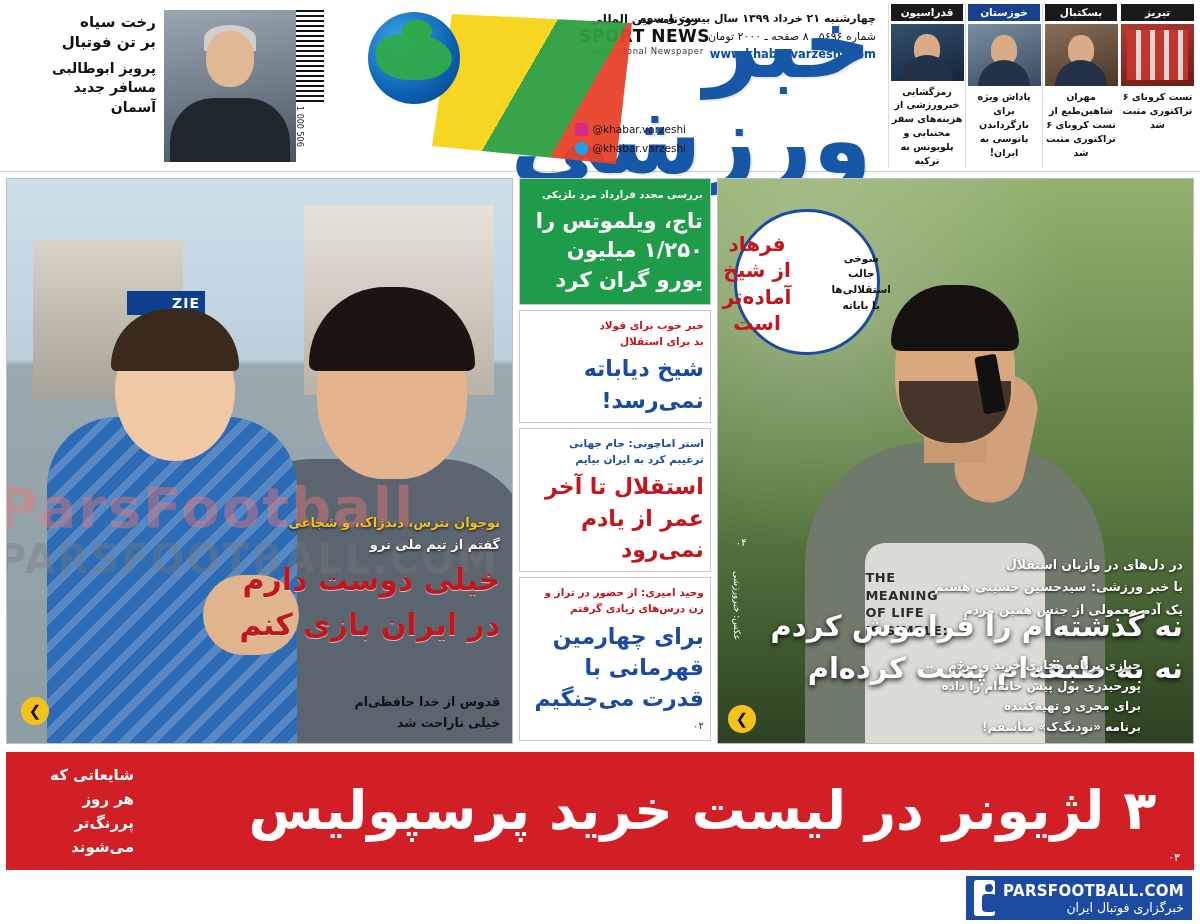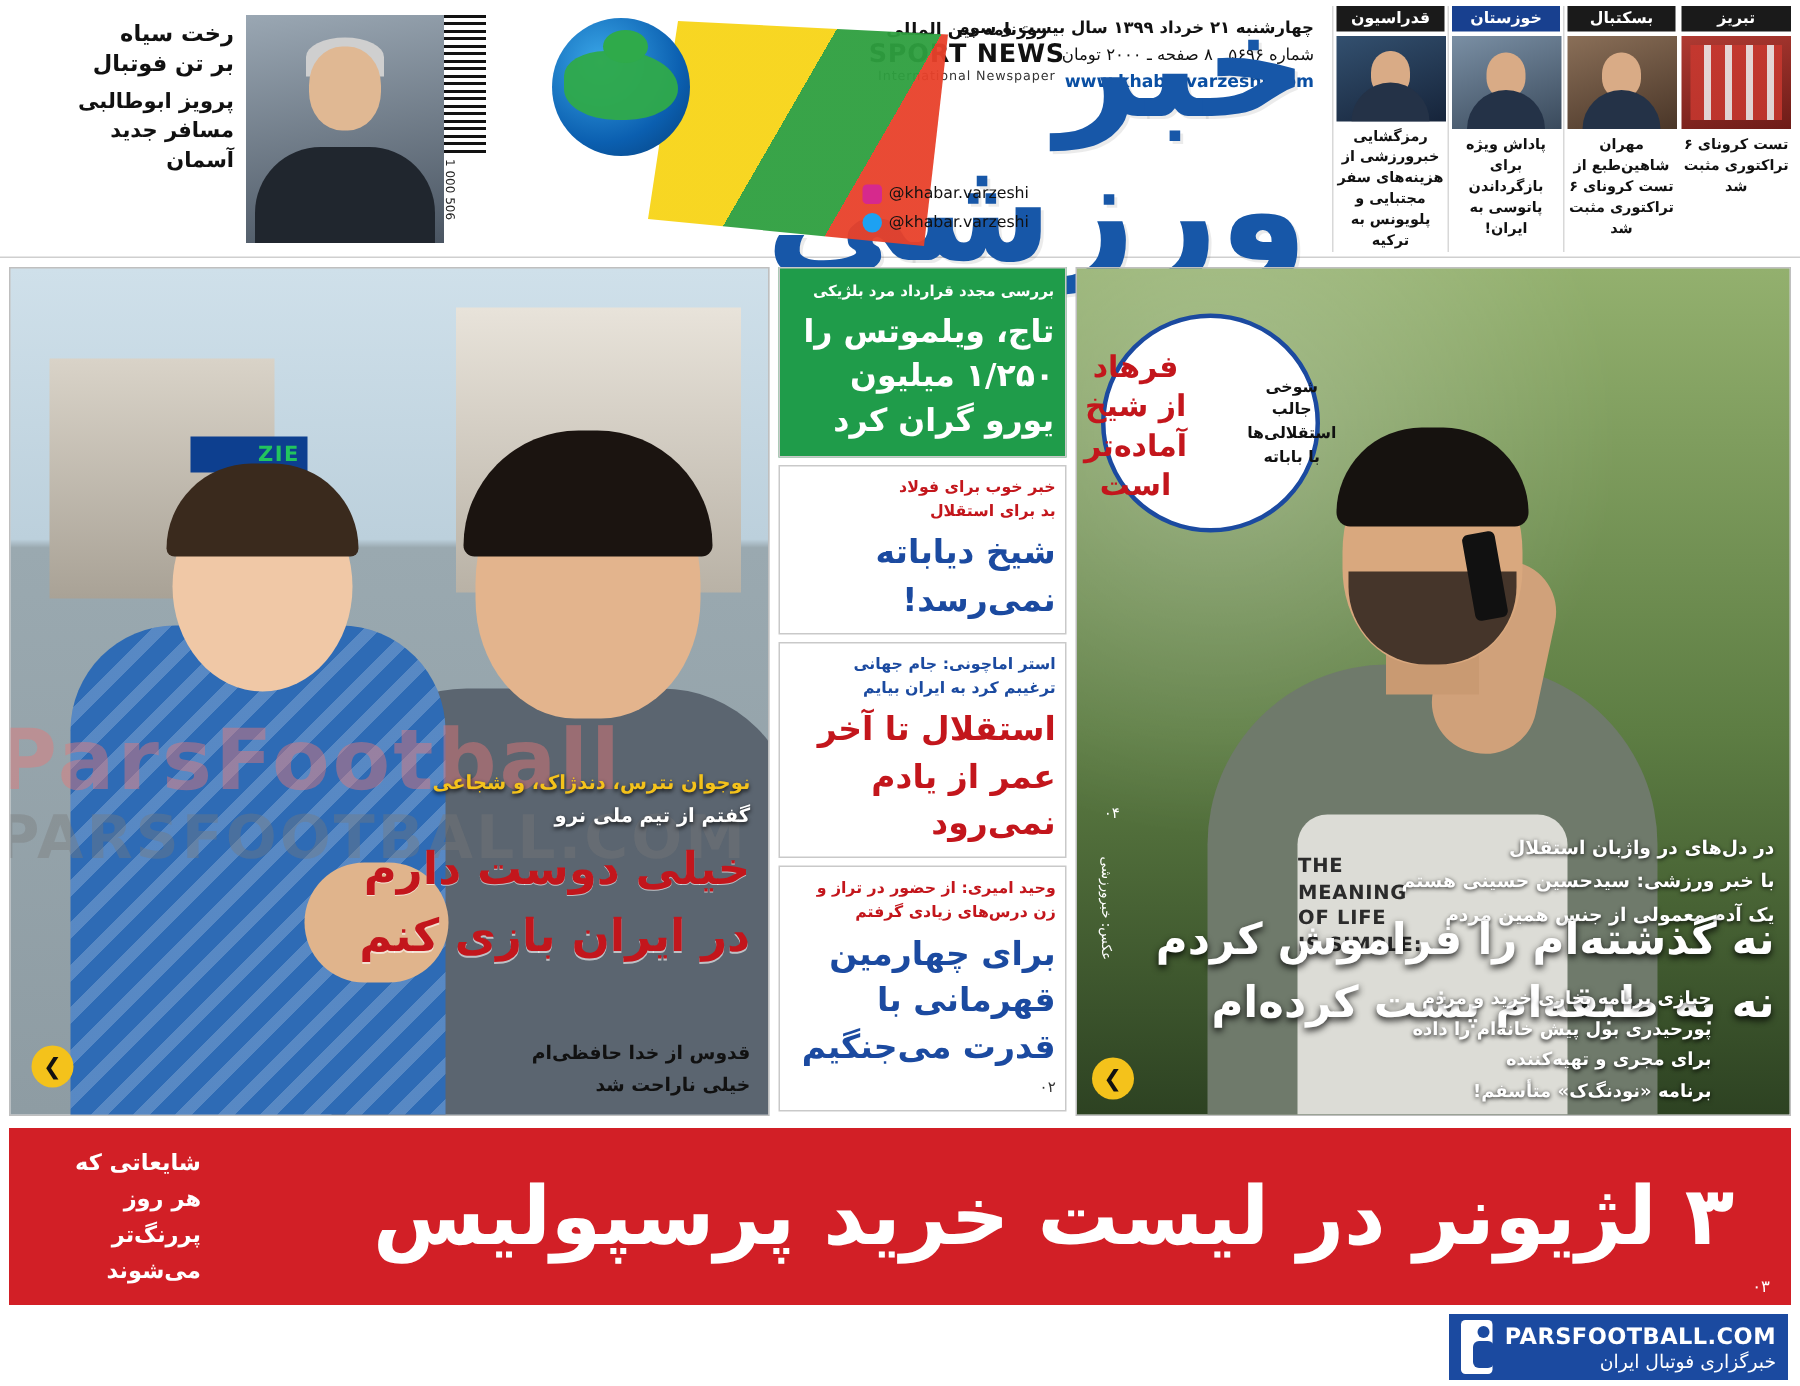--- a/index.html
+++ b/index.html
@@ -235,21 +235,21 @@
   .pl-bg {
     position:absolute; inset:0;
     background:
       linear-gradient(180deg,#cfe0ea 0%,#bcd0dc 32%,#9aa9b0 33%,#8e9ca3 100%);
   }
   .pl-bldg {
     position:absolute; top:26px; right:18px; width:190px; height:190px;
     background: linear-gradient(180deg,#e8e3da,#b9b2a6);
   }
   .pl-bldg2{position:absolute;top:60px;left:26px;width:150px;height:160px;background:linear-gradient(180deg,#d9d3c8,#a9a296);}
-  .pl-sign{position:absolute;top:112px;left:120px;width:78px;height:24px;background:#0d3f8f;color:#22c55e;font-size:14px;font-weight:bold;text-align:center;line-height:24px;direction:ltr;letter-spacing:1px;padding-left:40px;}
+  .pl-sign{position:absolute;top:112px;left:120px;width:78px;height:24px;background:#0d3f8f;color:#ffffff;font-size:14px;font-weight:bold;text-align:center;line-height:24px;direction:ltr;letter-spacing:1px;padding-left:40px;}
   .pl-man-head{position:absolute;left:310px;top:120px;width:150px;height:180px;border-radius:52% 52% 46% 46%;background:#e3b48d;}
   .pl-man-hair{position:absolute;left:302px;top:108px;width:166px;height:84px;border-radius:84px 84px 8px 8px;background:#1b1410;}
   .pl-man-body{position:absolute;left:214px;top:280px;width:310px;height:286px;border-radius:90px 90px 0 0;background:#5b6570;}
   .pl-kid-body{position:absolute;left:40px;top:238px;width:250px;height:328px;border-radius:70px 70px 0 0;background:#2e6bb5;}
   .pl-kid-pattern{position:absolute;left:40px;top:238px;width:250px;height:328px;border-radius:70px 70px 0 0;
     background:repeating-linear-gradient(135deg, rgba(255,255,255,.20) 0 8px, transparent 8px 20px);}
   .pl-kid-head{position:absolute;left:108px;top:142px;width:120px;height:140px;border-radius:52%;background:#f0c8a6;}
   .pl-kid-hair{position:absolute;left:104px;top:130px;width:128px;height:62px;border-radius:64px 64px 6px 6px;background:#3a2a1d;}
   .pl-hand{position:absolute;left:196px;top:396px;width:96px;height:80px;border-radius:44px;background:#e0b48c;}
 

